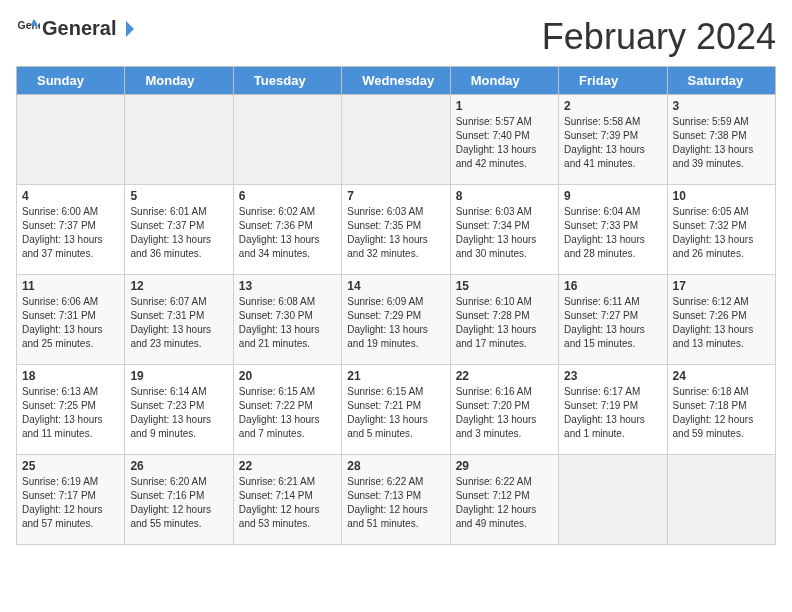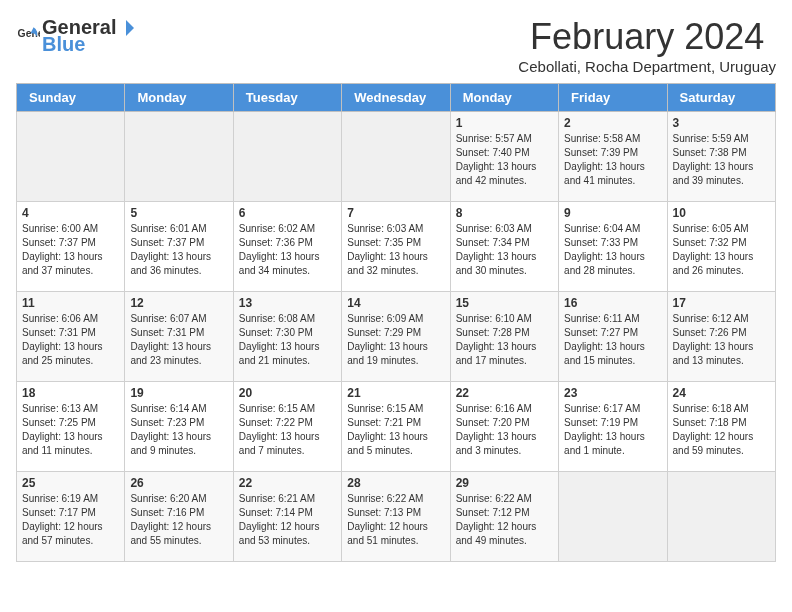--- a/index.html
+++ b/index.html
@@ -42,21 +42,21 @@
       border-collapse: collapse;
       table-layout: fixed;
     }
     thead tr {
       background-color: #4a90d9;
     }
     thead th {
       color: #fff;
       font-size: 13px;
       font-weight: bold;
-      padding: 6px 12px;
+      padding: 6px 20px;
       text-align: left;
       border: 1px solid #c0c0c0;
     }
     tbody tr {
       vertical-align: top;
     }
     tbody td {
       border: 1px solid #d0d0d0;
       padding: 4px 5px;
       font-size: 10.5px;
@@ -95,26 +95,24 @@
       <text x="2" y="16" font-size="13" font-weight="bold" fill="#333">General</text>
       <path d="M22 4 Q28 8 26 16 Q24 10 18 12 Z" fill="#4a90d9"></path>
     </svg>
     <div>
       <div style="display:flex; gap:0;">
         <span style="font-size:20px;font-weight:bold;color:#333;">General</span>
         <svg width="20" height="20" viewBox="0 0 20 20" style="margin-top:2px;">
           <path d="M10 2 L18 10 L10 18" fill="#4a90d9"></path>
         </svg>
       </div>
-      <div style="font-size:20px;font-weight:bold;color:#4a90d9;margin-top:-6px;">Blue</div>
     </div>
   </div>
   <div class="title-area">
     <div class="month-title">February 2024</div>
-    <div class="location-title">Cebollati, Rocha Department, Uruguay</div>
   </div>
 </div>
 
 <table>
   <thead>
     <tr id="header-row">
         <th>Sunday</th>
         <th>Monday</th>
         <th>Tuesday</th>
         <th>Wednesday</th>

